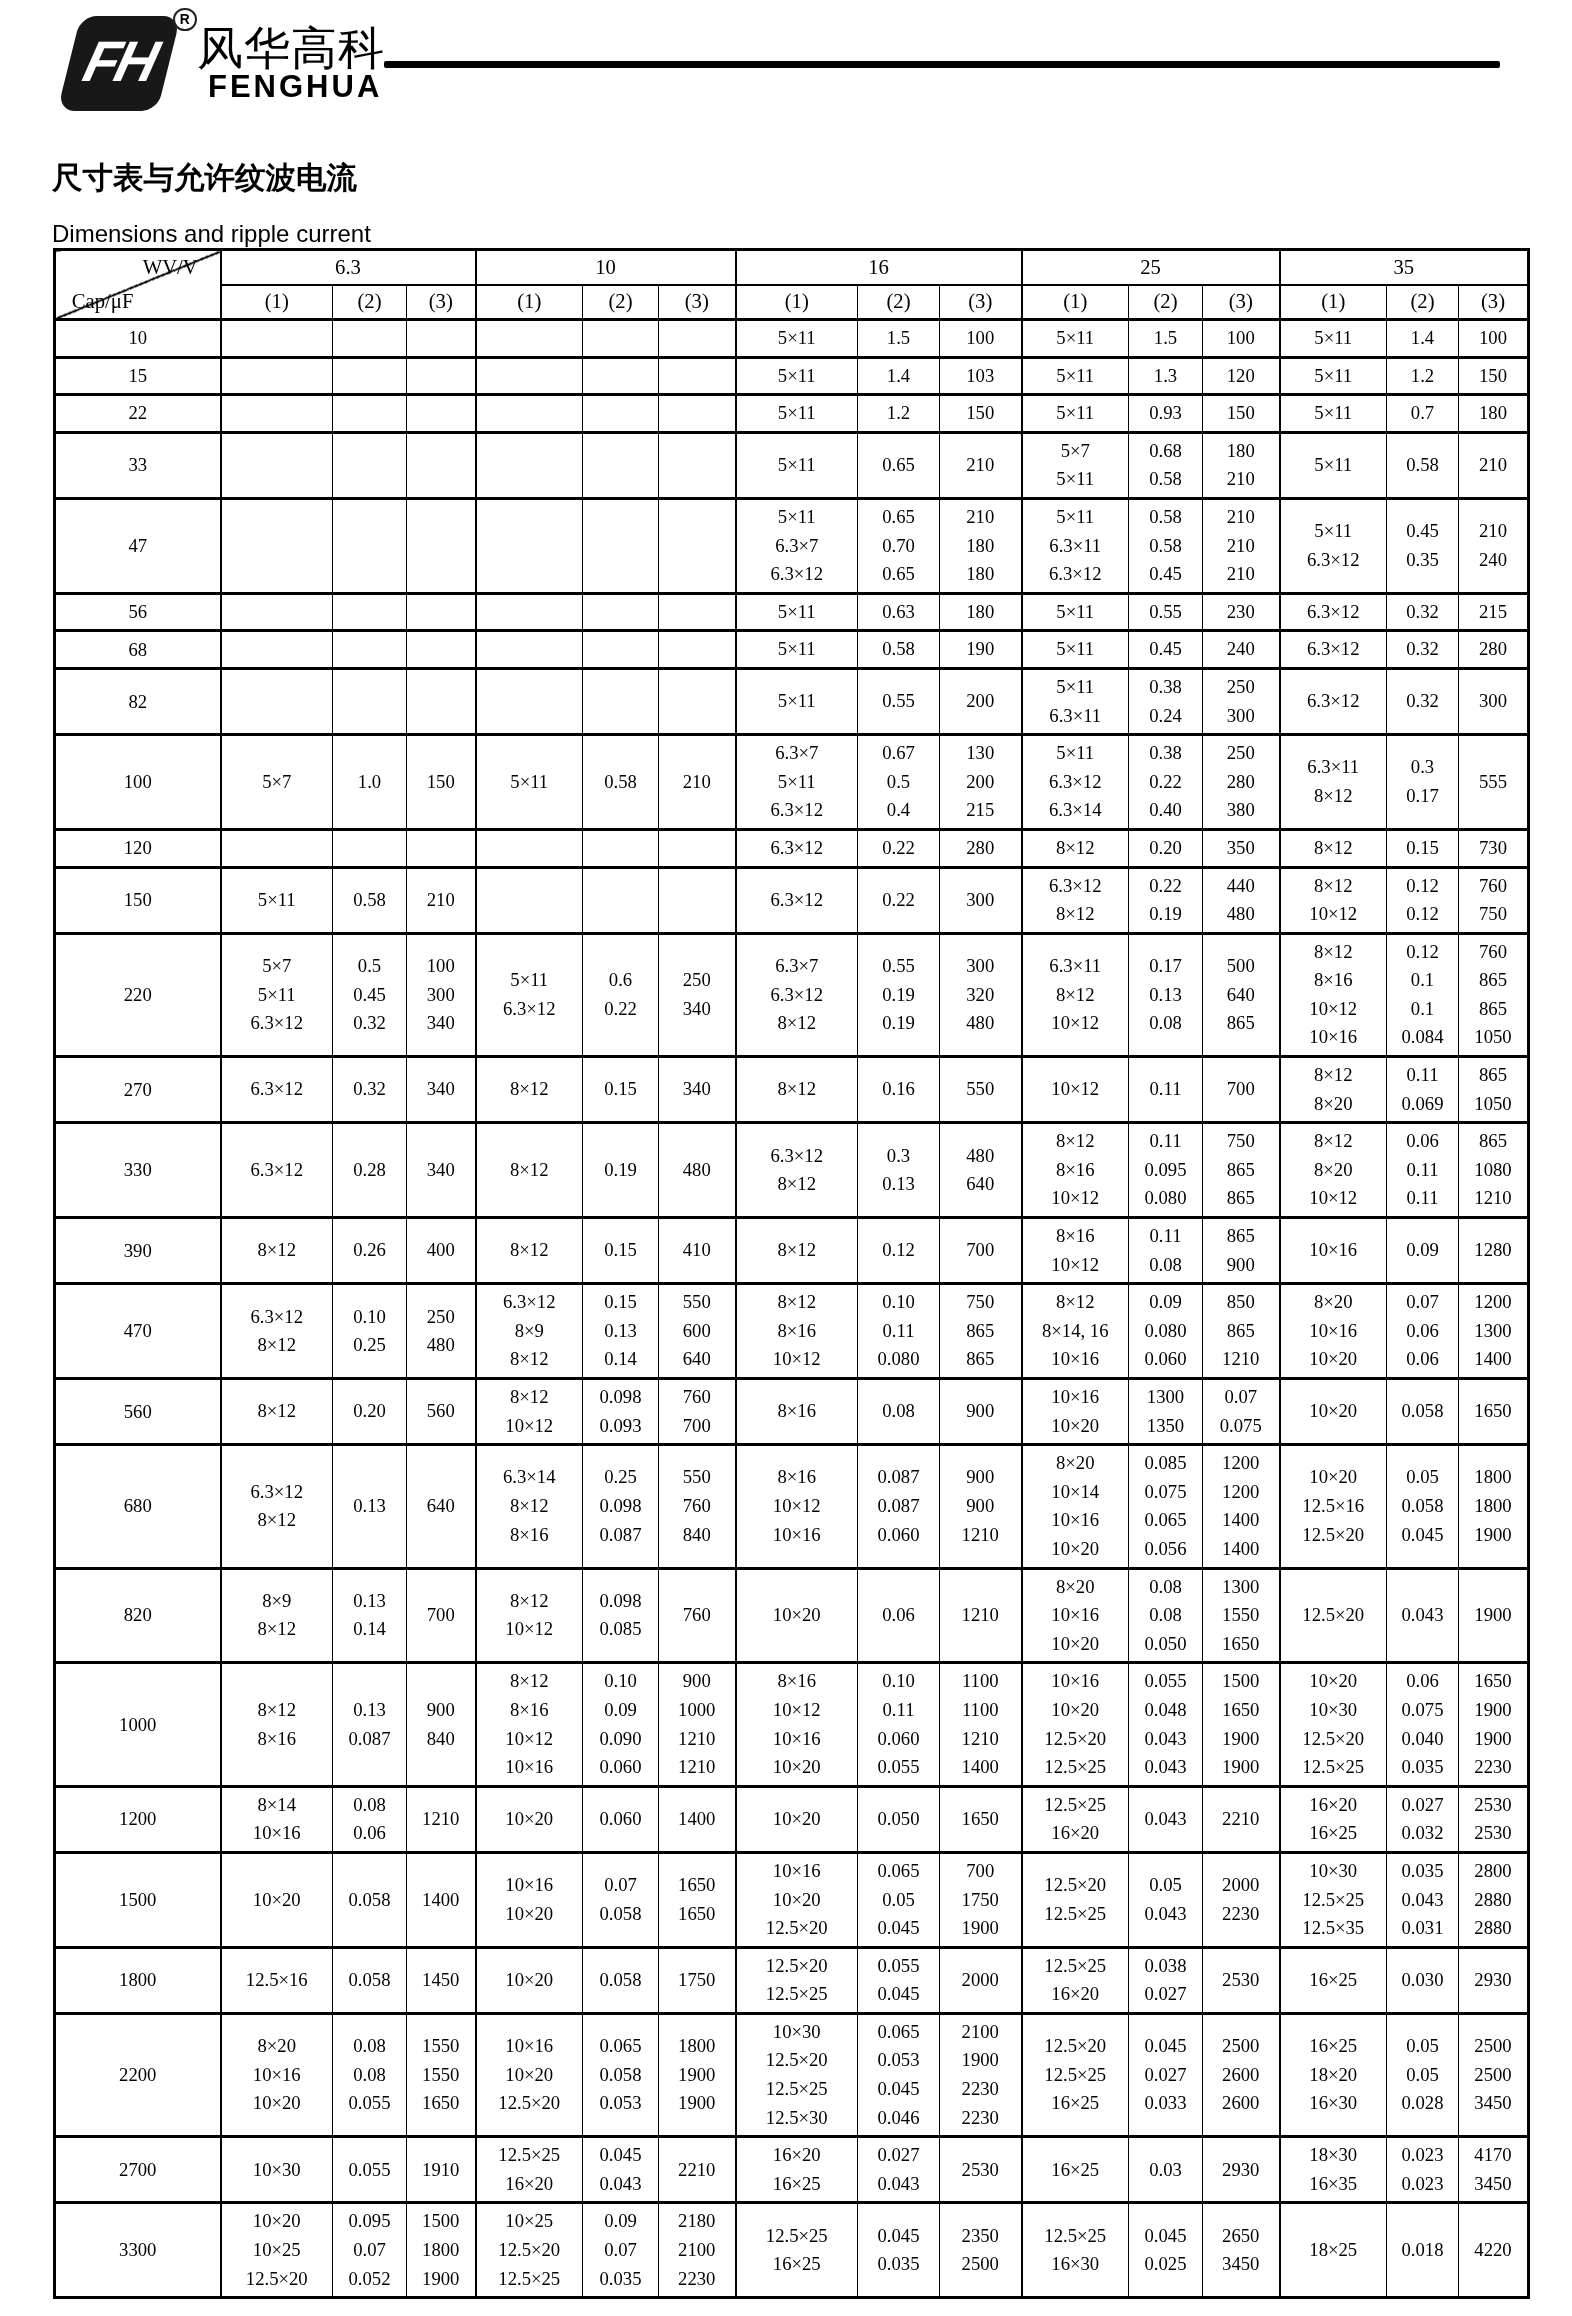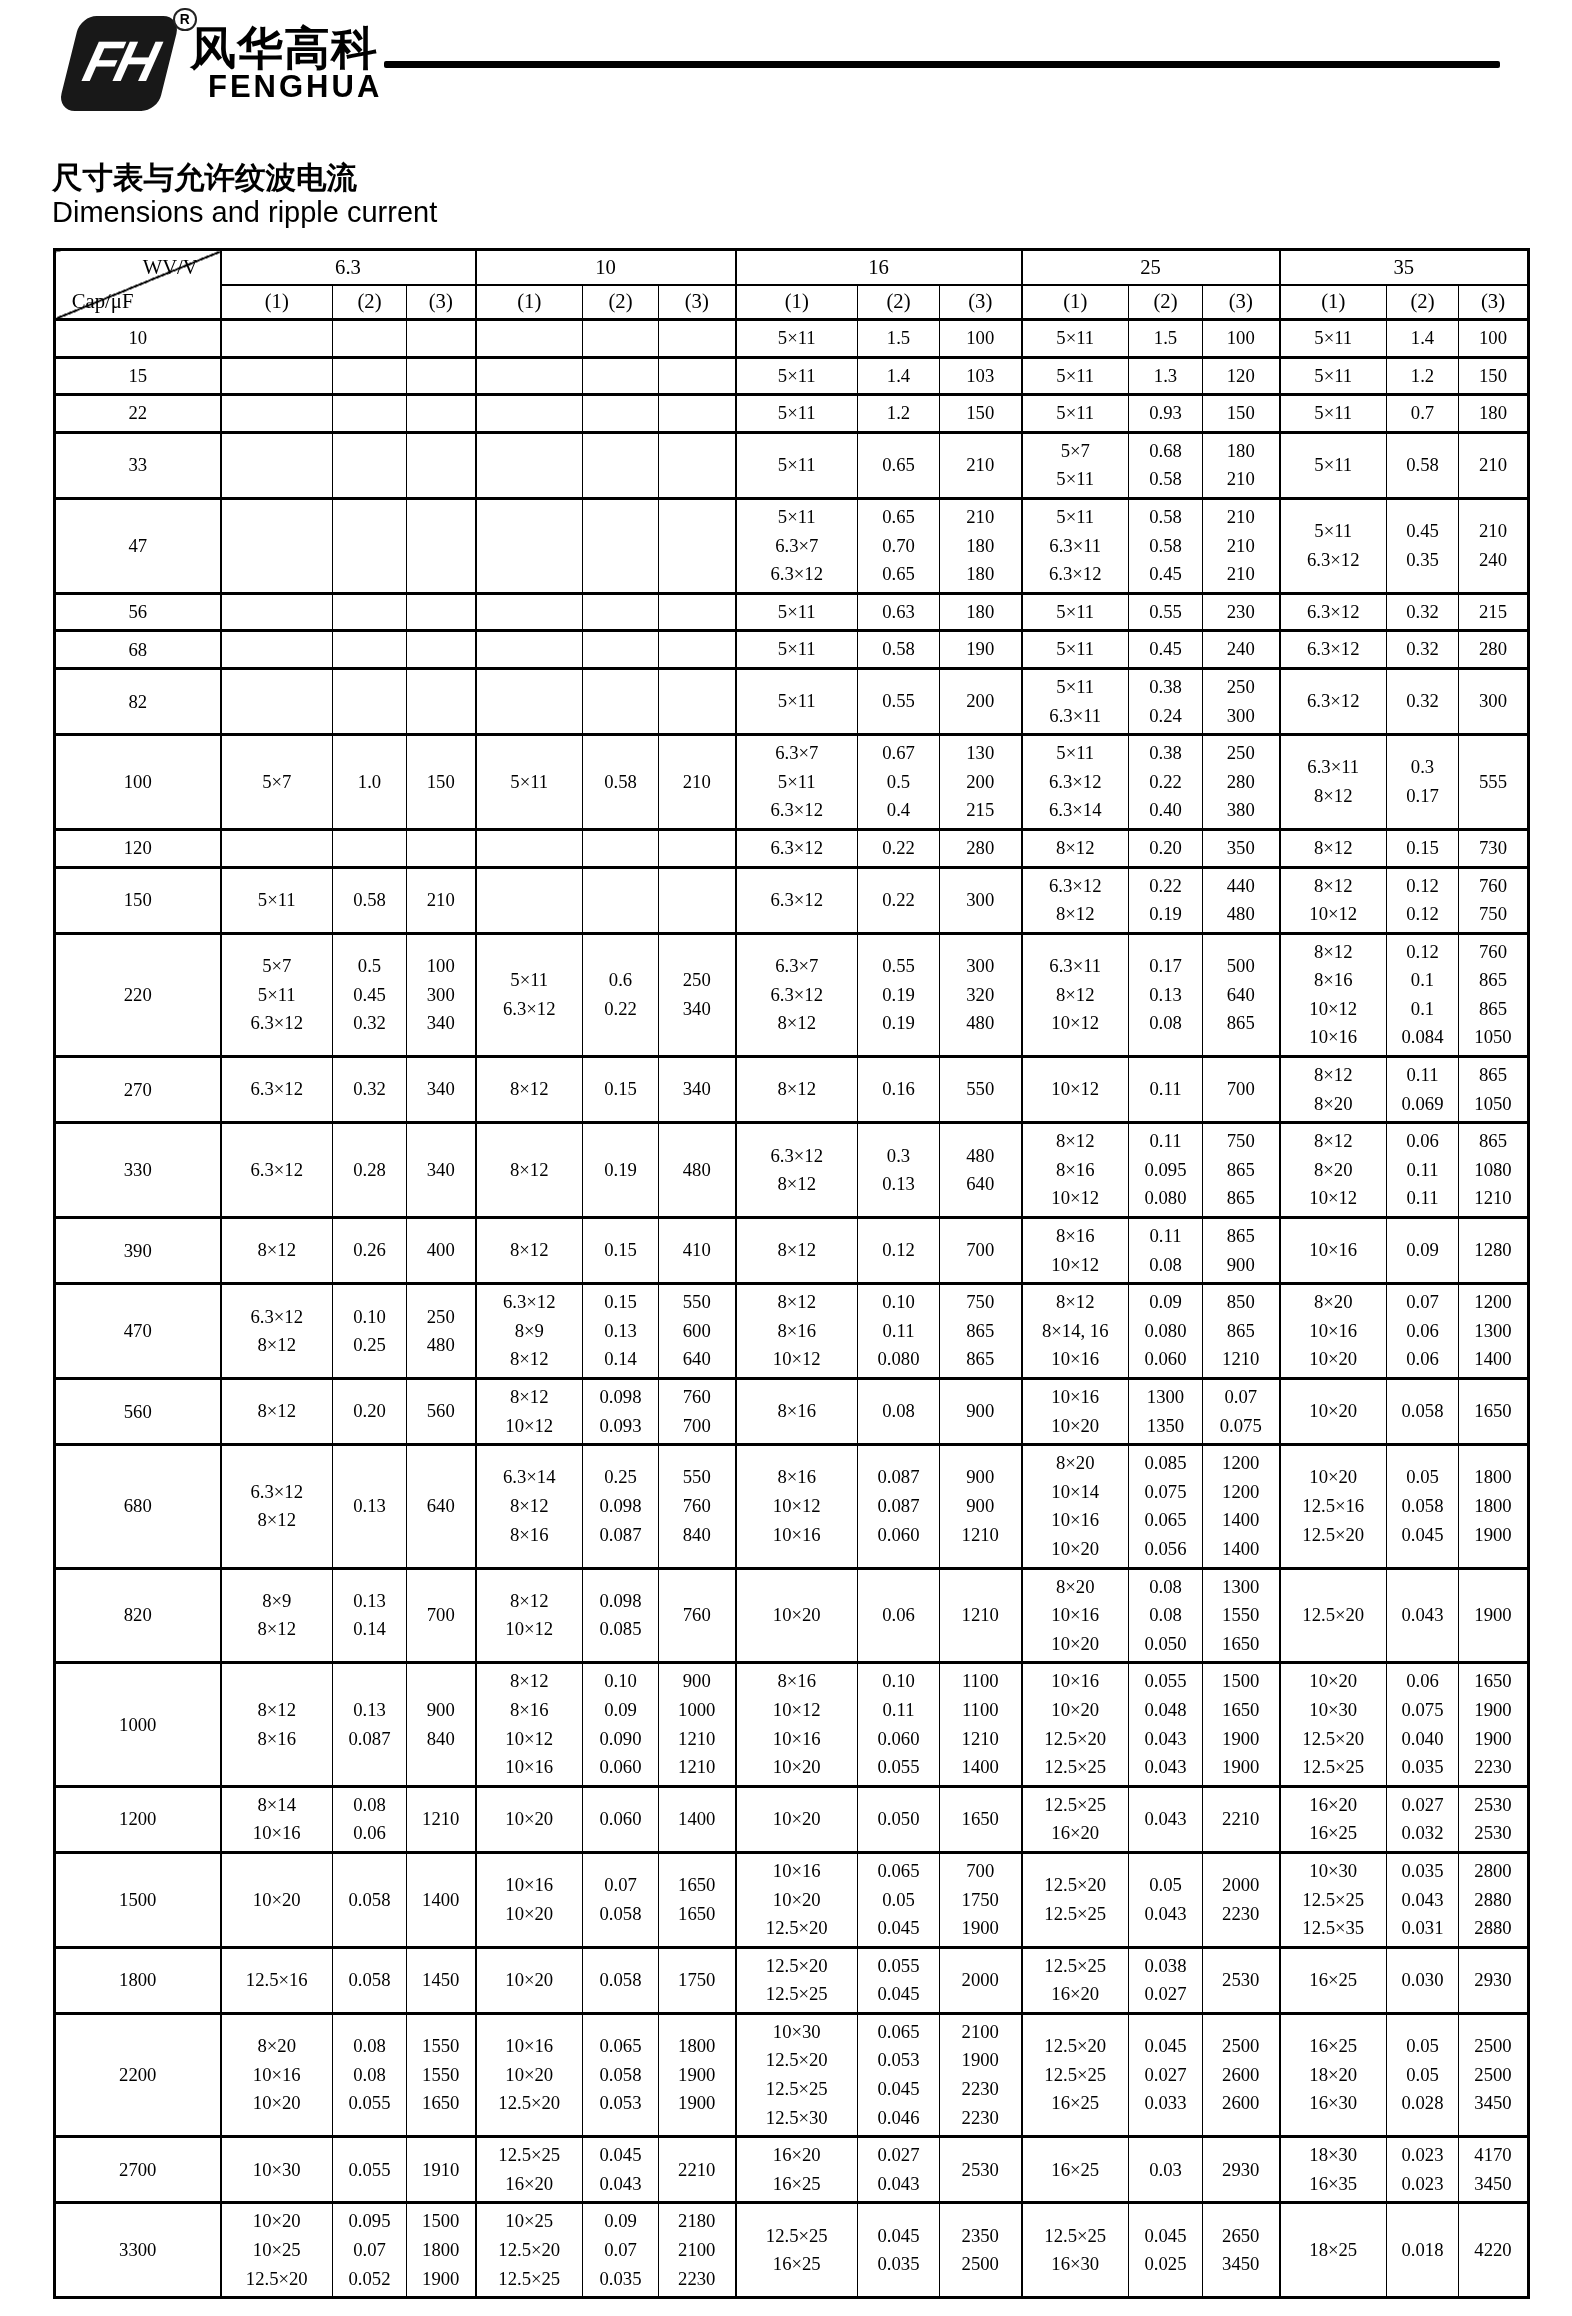--- a/index.html
+++ b/index.html
@@ -21,39 +21,39 @@
     color:#fff; font-weight:bold; font-style:italic;
     font-size:57px; line-height:91px; text-align:center;
     letter-spacing:-3.9px;
   }
   .reg-mark {
     position:absolute; left:173px; top:7.9px; width:23.6px; height:23.6px;
     border:2px solid #222; border-radius:50%;
     font-size:13.8px; line-height:20.7px; text-align:center; font-weight:bold;
   }
   .brand-cn {
-    position:absolute; left:190px; top:17.7px;
-    font-size:46px; font-weight:bold; letter-spacing:1px; white-space:nowrap;
+    position:absolute; left:197px; top:17.7px;
+    font-size:46px; font-weight:normal; letter-spacing:1px; white-space:nowrap;
   }
   .brand-en {
     position:absolute; left:208px; top:69px;
     font-size:31px; font-weight:600; letter-spacing:3px; white-space:nowrap;
   }
   .main-title {
     position:absolute; right:73px; top:21.7px;
     font-size:36px; font-weight:bold; white-space:nowrap;
   }
   .title-rule {
     position:absolute; left:384px; top:61px; width:1116px; height:6.9px;
     background:#000; border-radius:2px;
   }
 
   
   .sec-cn { position:absolute; left:52px; top:158px; font-size:30.5px; font-weight:bold; }
-  .sec-en { position:absolute; left:52px; top:196px; font-size:29px; font-weight:400; }
+  .sec-en { position:absolute; left:52px; top:220px; font-size:24px; font-weight:400; }
 
   
   table.dim-table {
     position:absolute; left:53px; top:248px;
     border-collapse:collapse; table-layout:fixed;
     border:3px solid #000;
     font-family:Liberation Serif, serif;
   }
   .dim-table th, .dim-table td {
     border:1px solid #000; text-align:center; vertical-align:middle;

